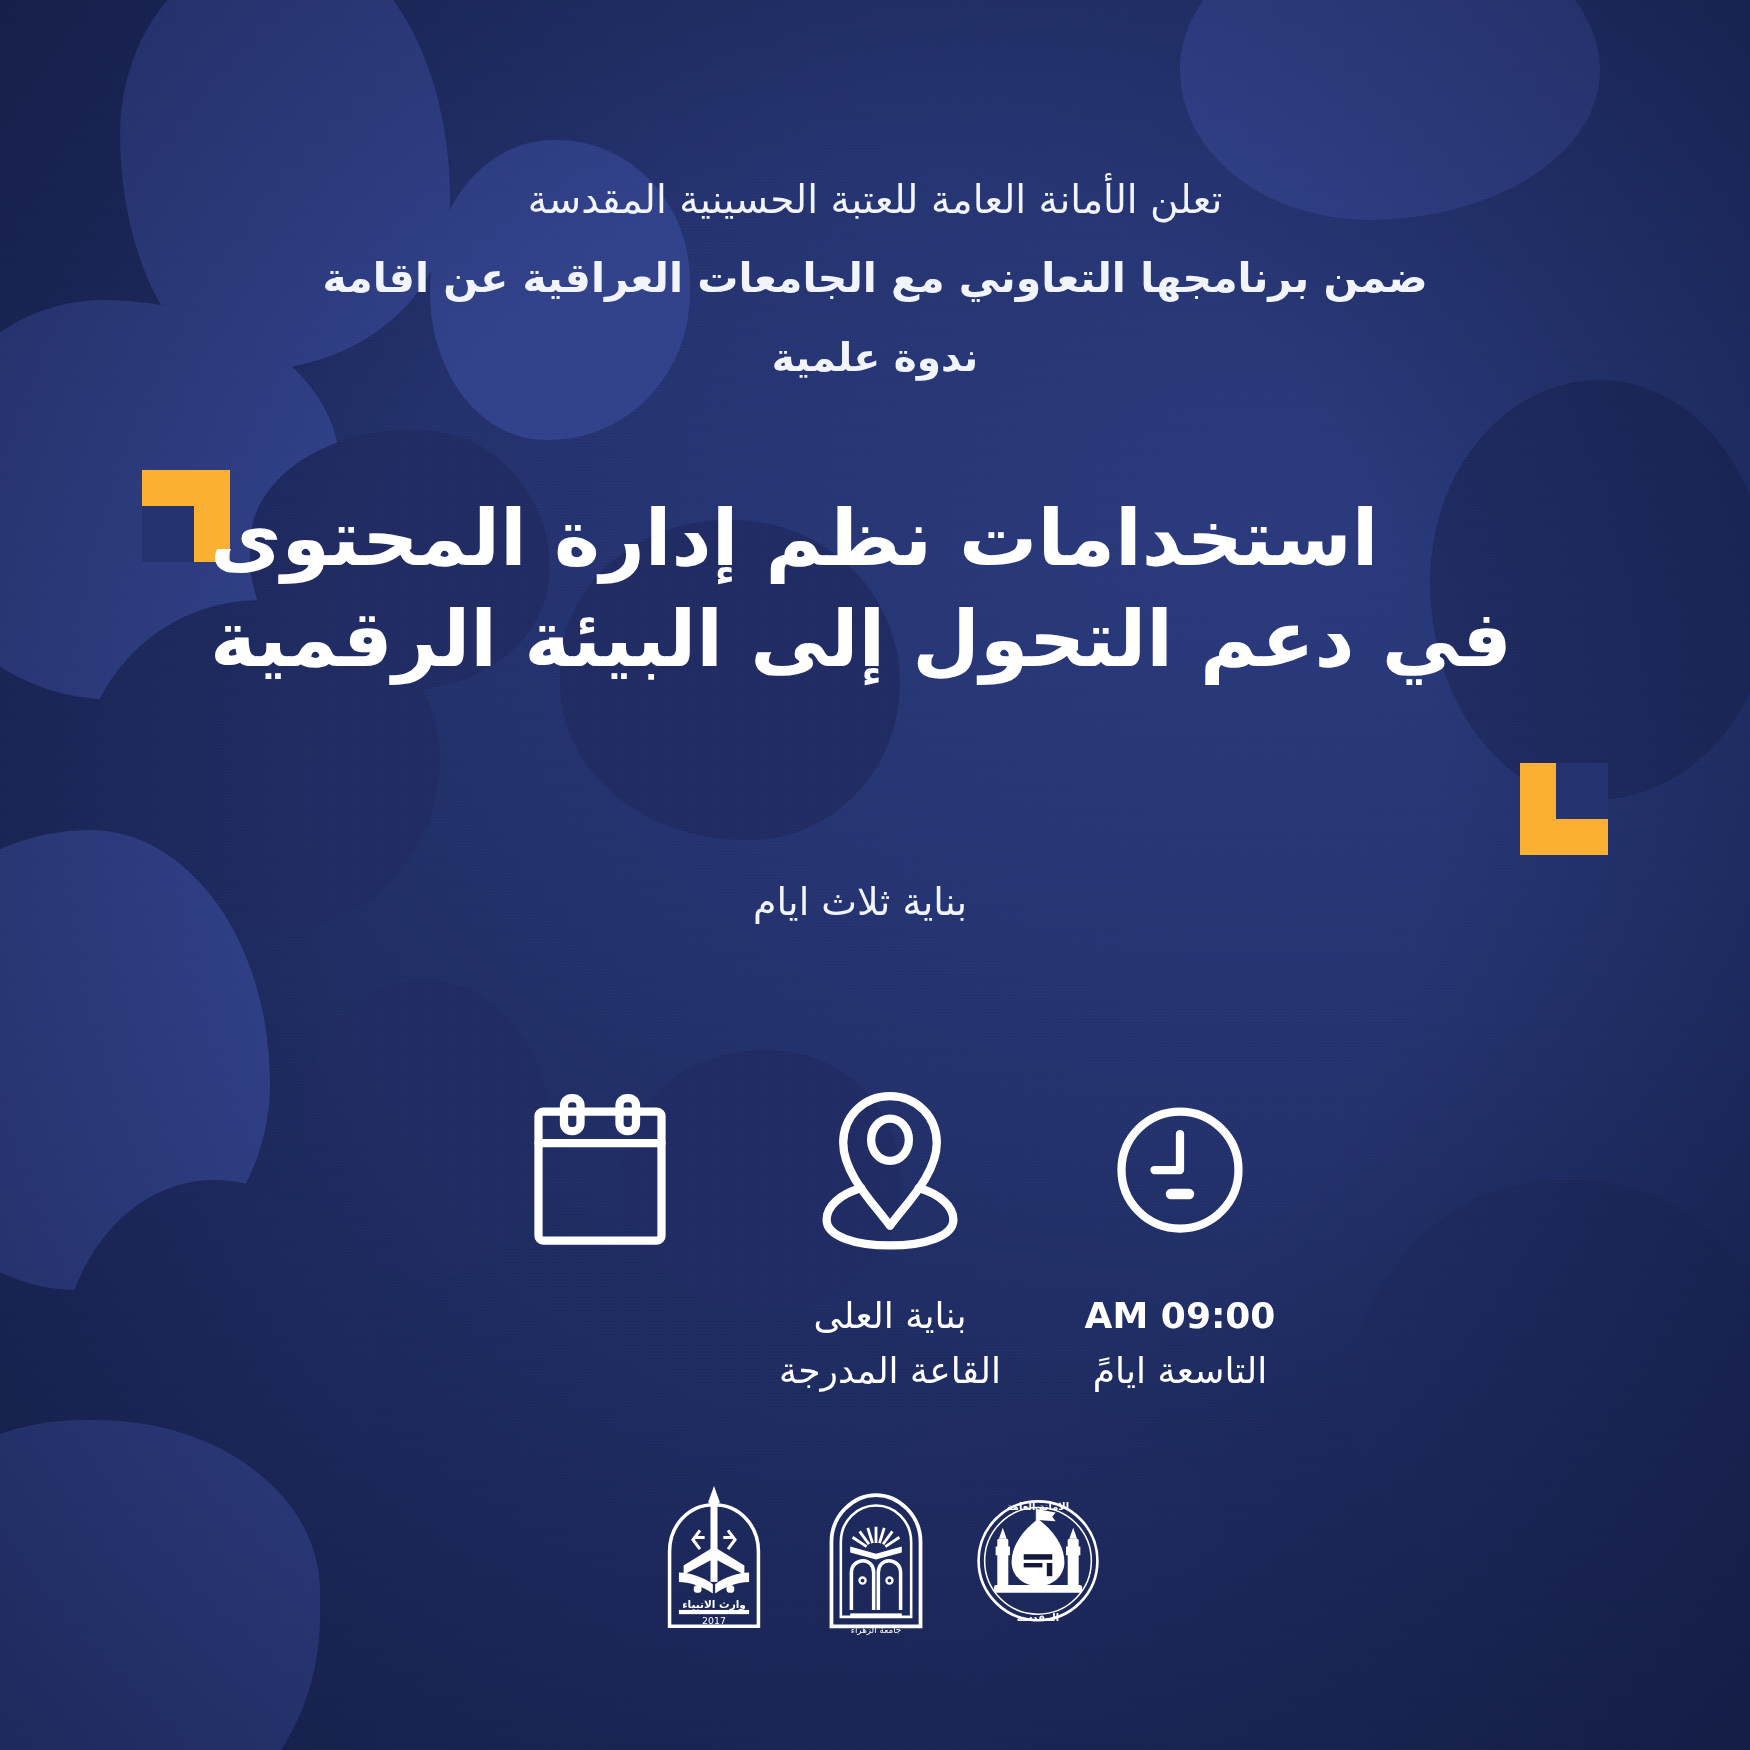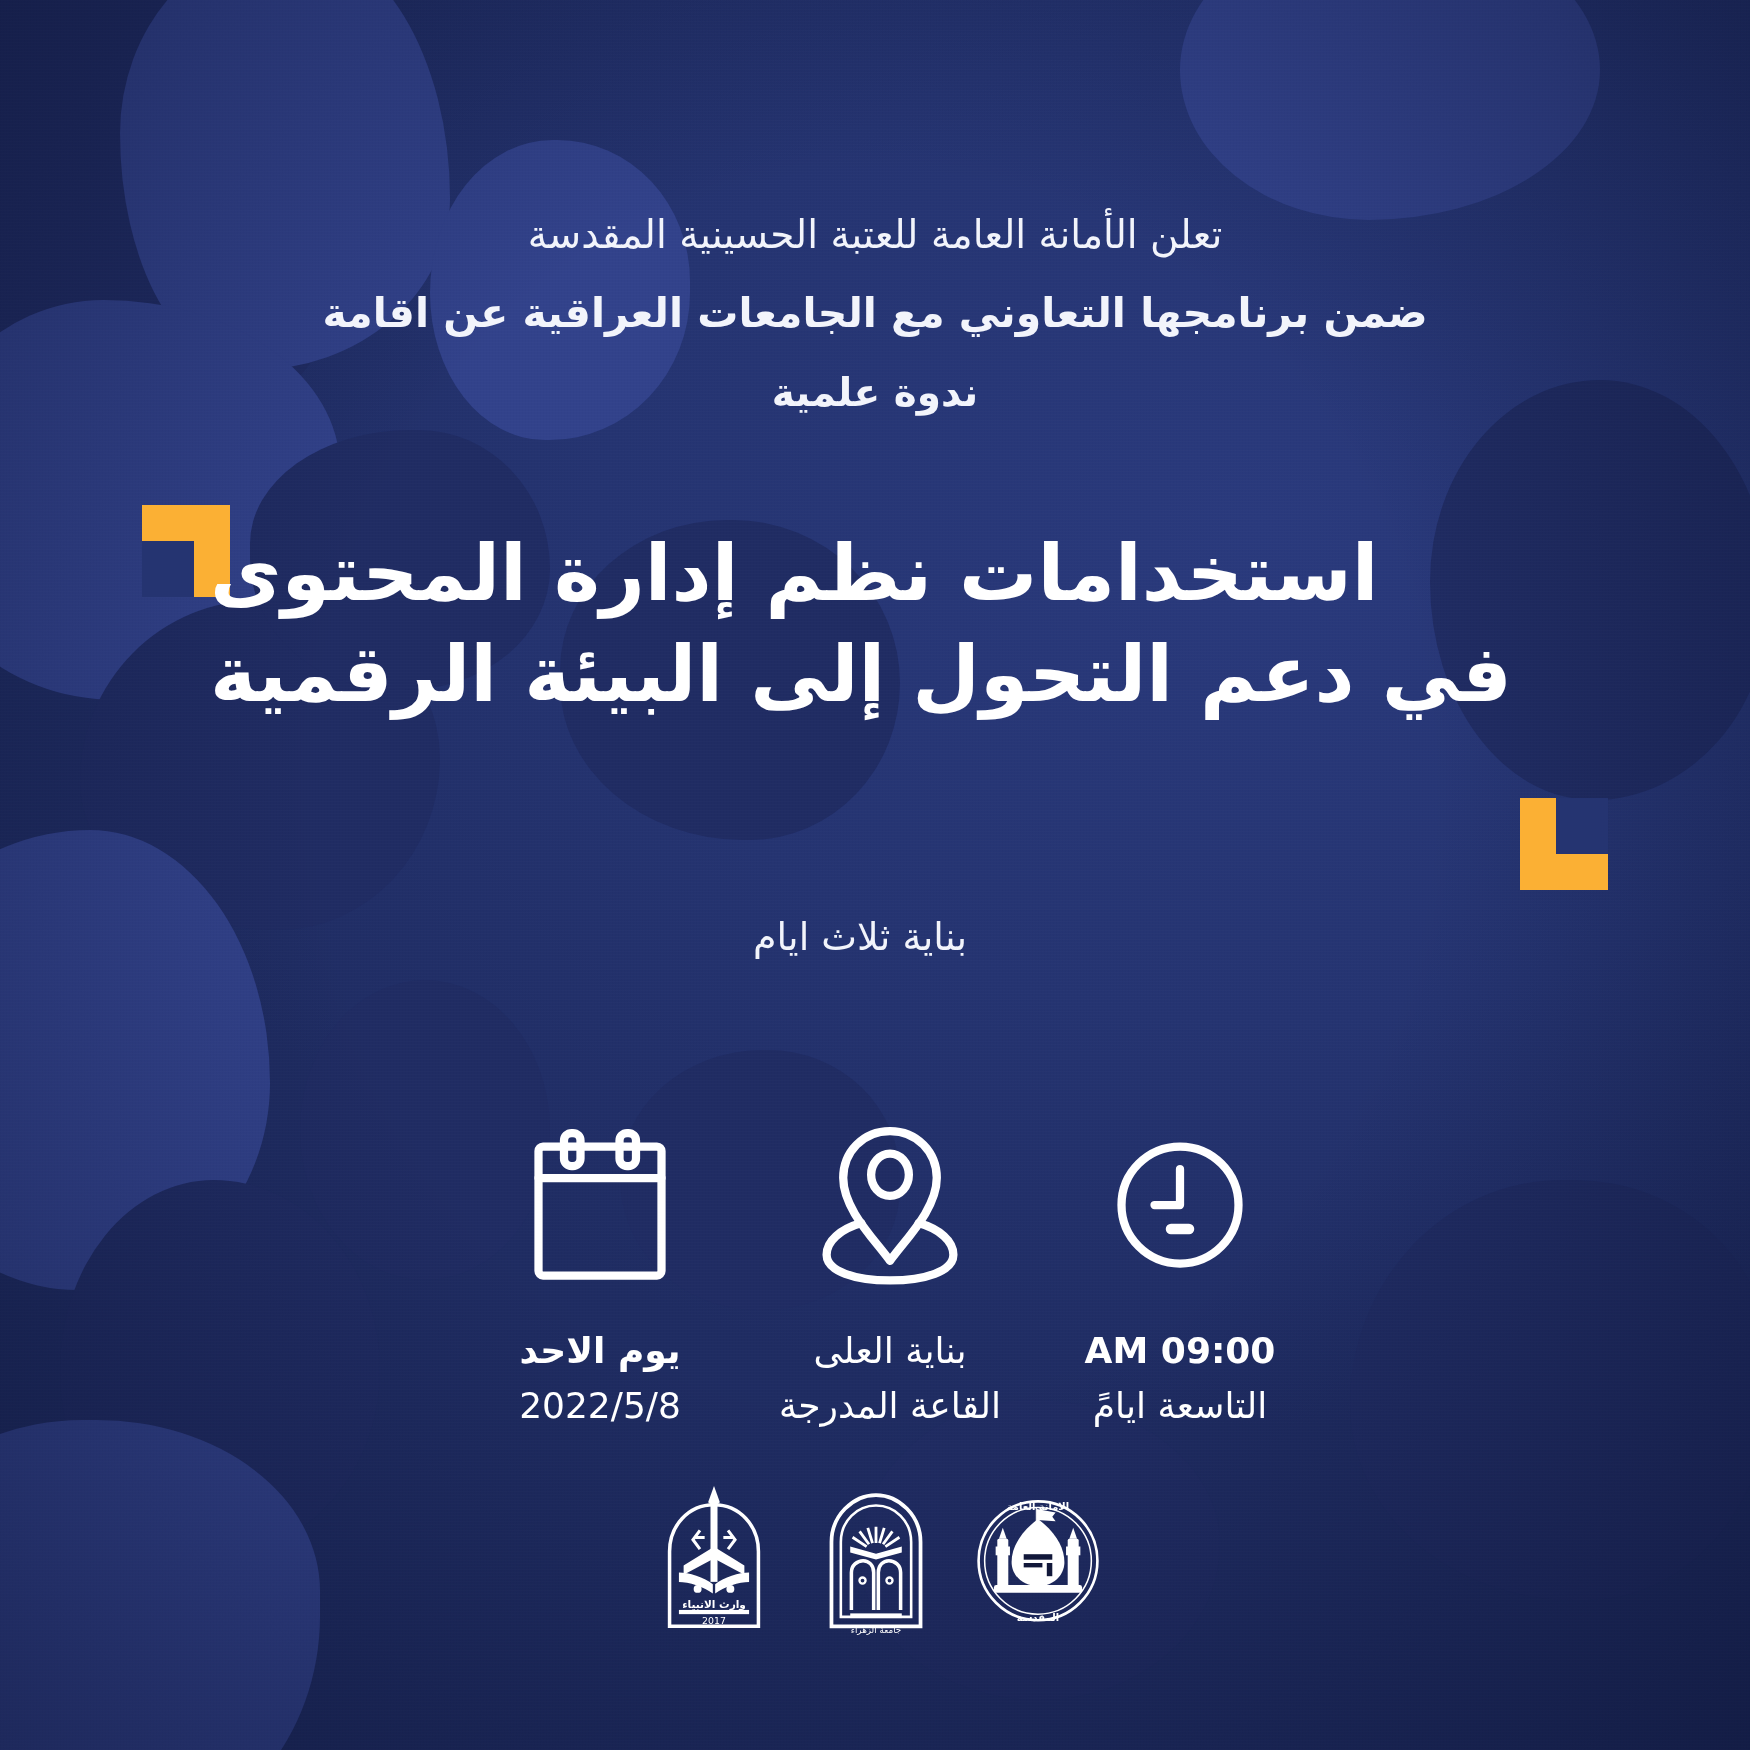--- a/index.html
+++ b/index.html
@@ -70,21 +70,20 @@
     inset: 0;
     background: radial-gradient(ellipse at 50% 45%, rgba(0,0,0,0) 45%, rgba(5,10,35,.45) 100%);
     pointer-events: none;
   }
 
   
   .content {
     position: absolute;
     inset: 0;
     color: #ffffff;
-    margin-top: 35px;
   }
 
   .header-block {
     position: absolute;
     top: 168px;
     right: 240px;
     left: 240px;
     text-align: center;
   }
   .hdr-line {
@@ -296,24 +295,20 @@
 
       <div class="info-col col-date">
         <div class="info-icon">
           <svg width="150" height="160" viewBox="0 0 100 106" fill="none" stroke="#ffffff" stroke-width="5.5" stroke-linecap="round" stroke-linejoin="round">
             <rect x="9" y="14" width="82" height="86" rx="3"></rect>
             <path d="M9 35 L91 35"></path>
             <rect x="26" y="5" width="11" height="22" rx="5"></rect>
             <rect x="63" y="5" width="11" height="22" rx="5"></rect>
           </svg>
         </div>
-        <div class="info-text">
-          <div class="info-primary">يوم الاحد</div>
-          <div class="info-secondary">2022/5/8</div>
-        </div>
       </div>
 
     </div>
 
     <div class="logo-row">
 
       <div class="logo">
         <svg width="140" height="150" viewBox="0 0 120 128" fill="none">
           <g stroke="#ffffff" stroke-width="2.4" fill="none">
             <circle cx="60" cy="62" r="54"></circle>

